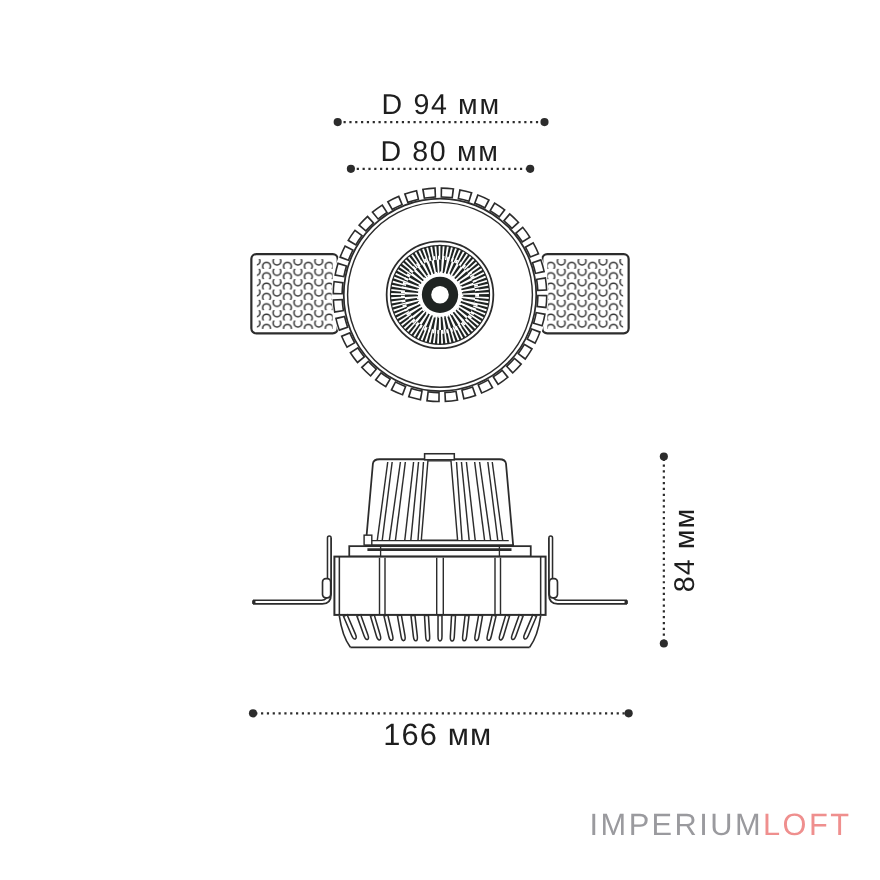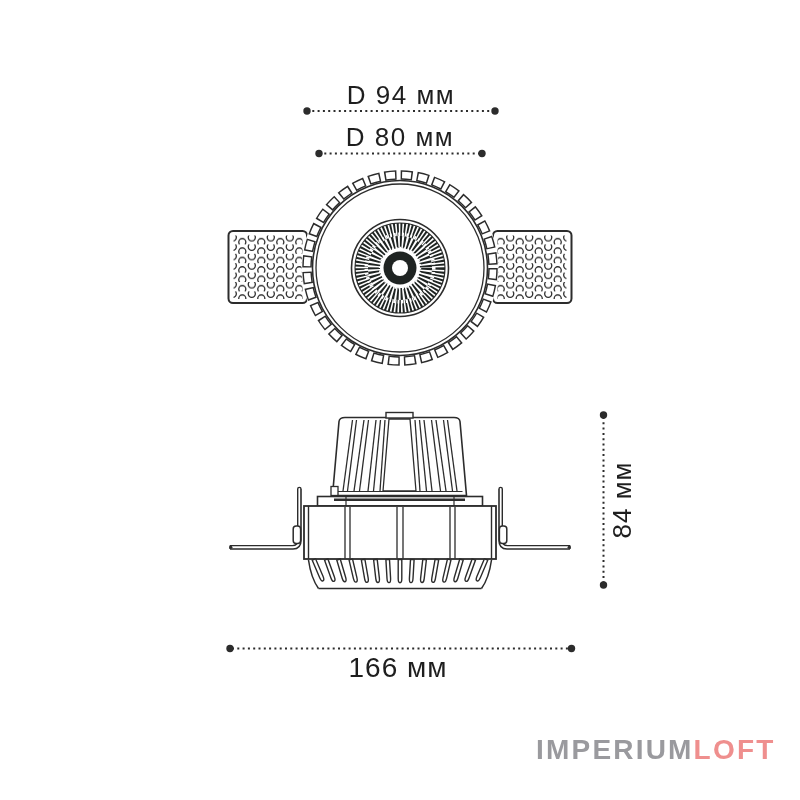--- a/index.html
+++ b/index.html
@@ -8,21 +8,21 @@
     font-family:"Liberation Sans", sans-serif;
     border-radius:15px;
   }
   .drawing-svg{position:absolute;left:0;top:0;}
   .dim-text{
     font-family:"Liberation Sans", sans-serif;
     fill:#1e1e1e;
   }
   .logo{
     position:absolute;left:536px;top:734px;
-    font-size:28px;font-weight:700;letter-spacing:2.2px;
+    font-size:28px;font-weight:400;letter-spacing:2.2px;
     color:#9a9a9e;white-space:nowrap;
   }
   .logo .accent{color:#ef8f8e;}
 </style>
 </head>
 <body>
 
 <div class="canvas">
 
   <svg class="drawing-svg" width="800" height="800" viewBox="0 0 800 800">

